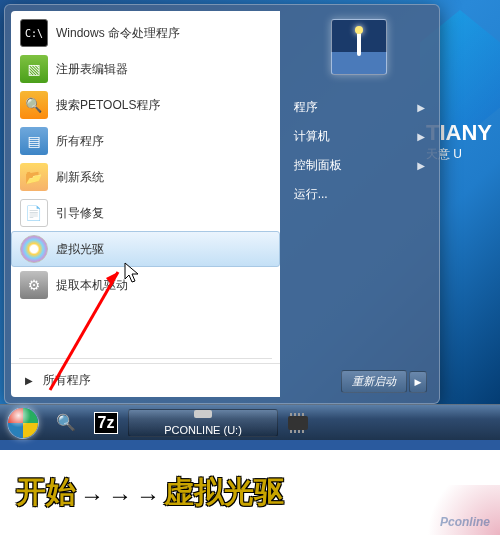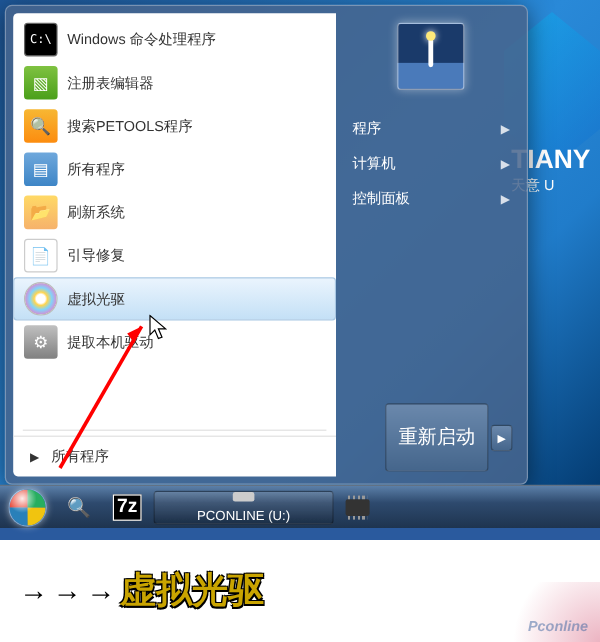--- a/index.html
+++ b/index.html
@@ -21,21 +21,21 @@
 .all-progs .tri { margin-right: 10px; font-size: 10px; }
 
 .right-panel { width: 160px; padding: 8px 12px; color: #fff; font-size: 12px; position: relative; }
 .user-pic { width: 56px; height: 56px; border: 1px solid rgba(255,255,255,0.5); border-radius: 3px; margin: 6px auto 18px; background: linear-gradient(#1a3a6a 60%, #4a7aba 60%); position: relative; overflow: hidden; box-shadow: 0 0 8px rgba(255,255,255,0.4); }
 .user-pic::before { content: ""; position: absolute; width: 4px; height: 24px; background: #fff; left: 50%; top: 12px; transform: translateX(-50%); border-radius: 2px; }
 .user-pic::after { content: ""; position: absolute; width: 8px; height: 8px; background: #ffe97a; border-radius: 50%; left: 50%; top: 6px; transform: translateX(-50%); box-shadow: 0 0 6px #fff; }
 .r-label { padding: 3px 0 14px; font-weight: bold; }
 .r-item { display: flex; justify-content: space-between; align-items: center; padding: 6px 2px; cursor: pointer; border-radius: 3px; }
 .r-item .chev { font-size: 10px; opacity: 0.8; }
 .power-row { position: absolute; bottom: 10px; left: 12px; right: 12px; display: flex; align-items: center; justify-content: flex-end; gap: 2px; }
-.power-btn { background: linear-gradient(#6a88ac, #45668c); color: #fff; font-size: 16px; border: 1px solid rgba(0,0,0,0.3); border-radius: 3px; padding: 17px 10px; cursor: pointer; }
+.power-btn { background: linear-gradient(#6a88ac, #45668c); color: #fff; font-size: 11px; border: 1px solid rgba(0,0,0,0.3); border-radius: 3px; padding: 3px 10px; cursor: pointer; font-style: italic; }
 .power-arrow { width: 18px; height: 22px; background: linear-gradient(#6a88ac, #45668c); border: 1px solid rgba(0,0,0,0.3); border-radius: 3px; display: flex; align-items: center; justify-content: center; font-size: 9px; cursor: pointer; }
 
 .cursor { position: absolute; top: 262px; left: 124px; z-index: 50; pointer-events: none; }
 .arrow-anno { position: absolute; top: 260px; left: 40px; width: 90px; height: 140px; z-index: 49; pointer-events: none; }
 
 .taskbar { position: absolute; top: 404px; left: 0; width: 500px; height: 36px; background: linear-gradient(#5b7fa8, #2e4a6e 40%, #1e344f); display: flex; align-items: center; border-top: 1px solid rgba(255,255,255,0.3); }
 .start-orb { width: 46px; height: 36px; display: flex; align-items: center; justify-content: center; cursor: pointer; }
 .orb { width: 32px; height: 32px; border-radius: 50%; background: radial-gradient(circle at 30% 30%, #fff 0%, #7db9e8 10%, #1e5799 70%); position: relative; box-shadow: 0 0 6px rgba(255,255,255,0.5); display:grid; grid-template-columns:1fr 1fr; grid-template-rows:1fr 1fr; overflow:hidden; border:1px solid rgba(255,255,255,0.4);}
 .orb span{display:block;} .orb span:nth-child(1){background:#e74c3c;} .orb span:nth-child(2){background:#27ae60;} .orb span:nth-child(3){background:#2980b9;} .orb span:nth-child(4){background:#f1c40f;}
 .orb::after{content:"";position:absolute;inset:0;background:radial-gradient(circle at 35% 25%, rgba(255,255,255,0.9) 0%, transparent 40%);}
@@ -141,20 +141,23 @@
         <span class="chev">▶</span>
       </div>
       <div class="r-item">
         <span>计算机</span>
         <span class="chev">▶</span>
       </div>
       <div class="r-item">
         <span>控制面板</span>
         <span class="chev">▶</span>
       </div>
+      <div class="r-item">
+        <span>运行...</span>
+      </div>
       <div class="power-row">
         <button class="power-btn">重新启动</button>
         <div class="power-arrow">▶</div>
       </div>
     </div>
   </div>
 
   <svg class="arrow-anno" viewBox="0 0 90 140">
     <line x1="10" y1="130" x2="78" y2="12" stroke="#ff0000" stroke-width="3"></line>
     <polygon points="78,12 66,18 72,26" fill="#ff0000"></polygon>
@@ -184,20 +187,21 @@
     <div class="drv"></div>
     <span>PCONLINE (U:)</span>
   </div>
   <div class="tb-item">
     <div class="tb-chip"></div>
   </div>
 </div>
 
 <div class="caption-row">
   <div class="cap-text">
+    <span>开始</span>
     <span class="arw">→</span>
     <span class="arw">→</span>
     <span class="arw">→</span>
     <span>虚拟光驱</span>
   </div>
   <div class="wm-corner"></div>
   <div class="wm">Pconline</div>
 </div>
 
 </body></html>

